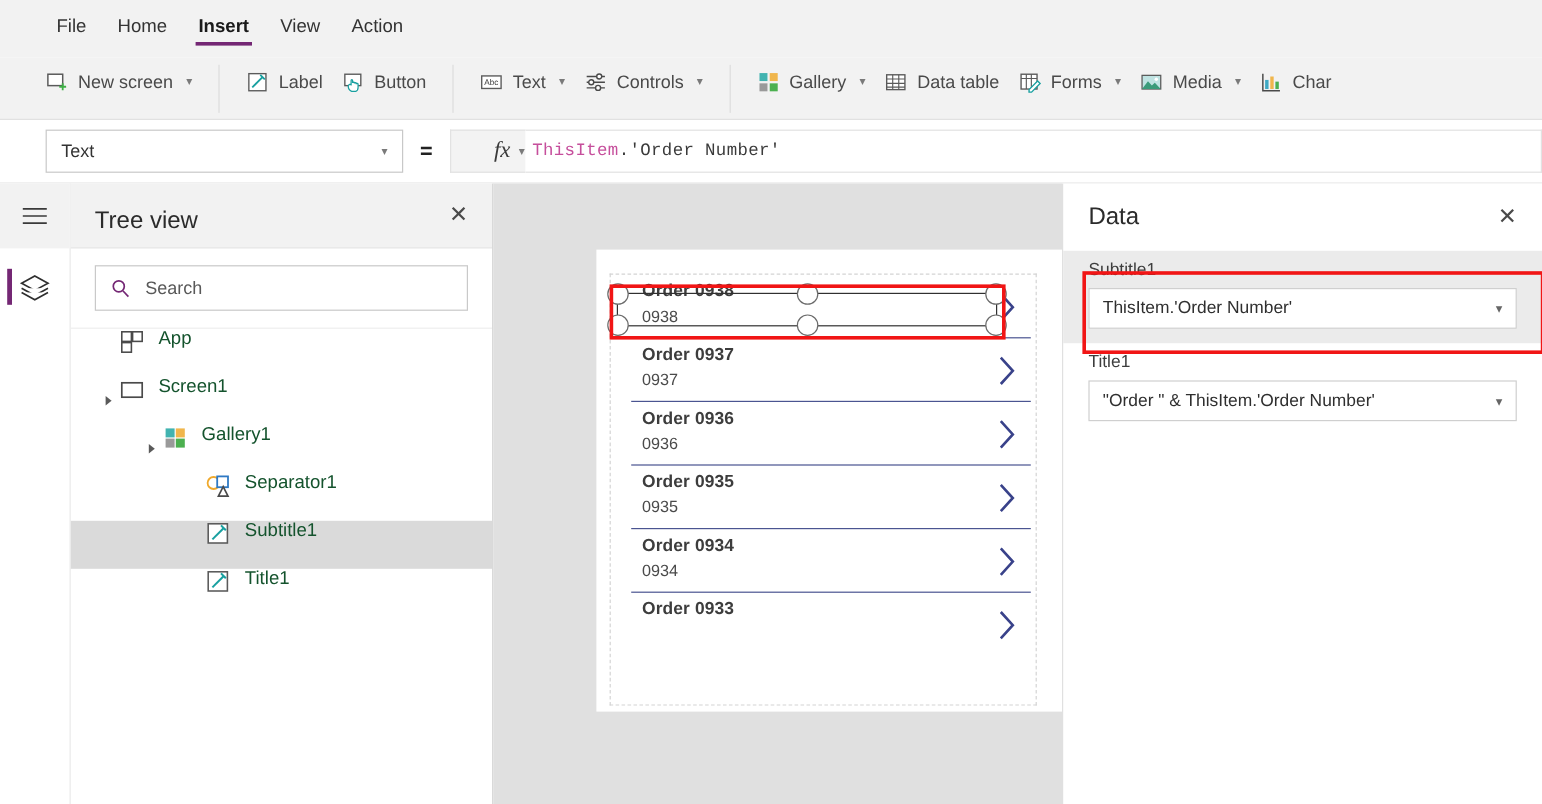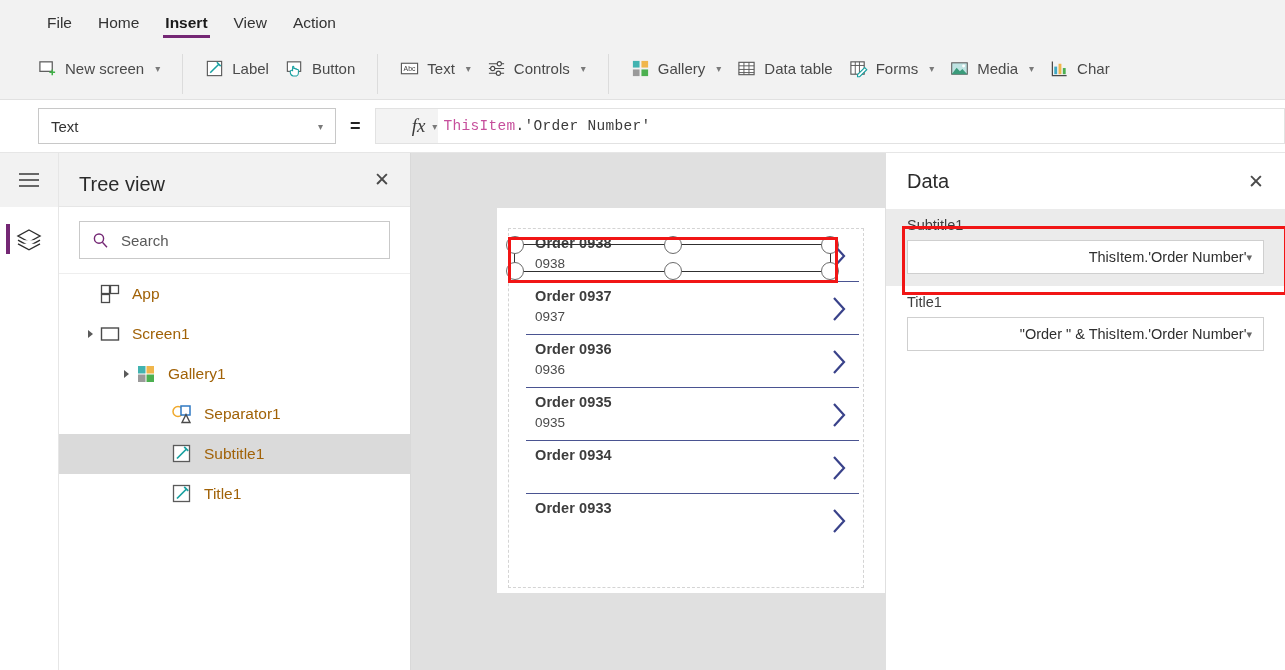--- a/index.html
+++ b/index.html
@@ -104,22 +104,22 @@
   }
   .tree-title { font-size: 20px; color: #2b2b2b; margin-top: 10px; }
   .xbtn { font-size: 19px; color: #4a4a4a; cursor: pointer; line-height: 1; font-weight: 300;}
   .search-wrap { padding: 14px 20px; border-bottom: 1px solid #eeeeee; }
   .search-box {
     height: 38px; border: 1px solid #c9c9c9; background: #fff;
     display: flex; align-items: center; padding: 0 12px; gap: 12px; cursor: text;
   }
   .search-ph { font-size: 15px; color: #595959; }
   .tnode {
-    display: flex; align-items: center; height: 40px;
-    font-size: 15.5px; color: #a16207; cursor: pointer; padding-right: 10px;
+    display: flex; height: 40px;
+    font-size: 15.5px; color: #14532d; cursor: pointer; padding-right: 10px;
   }
   .tnode.sel { background: #dadada; }
   .tw { width: 18px; flex: 0 0 18px; display: flex; align-items: center; justify-content: center; }
   .tico { width: 22px; height: 22px; flex: 0 0 22px; margin-right: 11px; }
   .tri { width: 0; height: 0; border-left: 5.5px solid #5a5a5a; border-top: 4.5px solid transparent; border-bottom: 4.5px solid transparent; }
 
   
   .canvas {
     position: absolute; left: 411px; top: 153px; width: 474px; height: 517px;
     background: #e0e0e0; overflow: hidden;
@@ -156,21 +156,21 @@
   .dhead {
     height: 56px; display: flex; align-items: center;
     justify-content: space-between; padding: 0 21px 0 21px;
   }
   .dtitle { font-size: 20px; color: #2b2b2b; }
   .dfield { padding: 8px 21px 12px 21px; }
   .dfield.hl { background: #ebebeb; position: relative; }
   .dlabel { font-size: 14.5px; color: #3d3d3d; margin-bottom: 7px; }
   .dselect {
     height: 34px; border: 1px solid #cfcfcf; background: #ffffff;
-    display: flex; align-items: center; justify-content: flex-end;
+    display: flex; align-items: center; justify-content: space-between;
     padding: 0 11px; font-size: 14.5px; color: #2f2f2f; cursor: pointer;
   }
   .dcaret { font-size: 11px; color: #666; }
 </style>
 </head>
 <body>
 
 <div id="app">
 
   <div class="menubar">
@@ -431,20 +431,21 @@
           <div class="gtitle">Order 0935</div>
           <div class="gsub">0935</div>
           <svg class="chev" viewBox="0 0 17 26">
             <path d="M3 2 13 13 3 24" fill="none" stroke="#39428a" stroke-width="2.2"></path>
           </svg>
         </div>
         <div class="gsep"></div>
 
         <div class="gitem">
           <div class="gtitle">Order 0934</div>
+          <div class="gsub">0934</div>
           <svg class="chev" viewBox="0 0 17 26">
             <path d="M3 2 13 13 3 24" fill="none" stroke="#39428a" stroke-width="2.2"></path>
           </svg>
         </div>
         <div class="gsep"></div>
 
         <div class="gitem">
           <div class="gtitle">Order 0933</div>
           <svg class="chev" viewBox="0 0 17 26">
             <path d="M3 2 13 13 3 24" fill="none" stroke="#39428a" stroke-width="2.2"></path>

